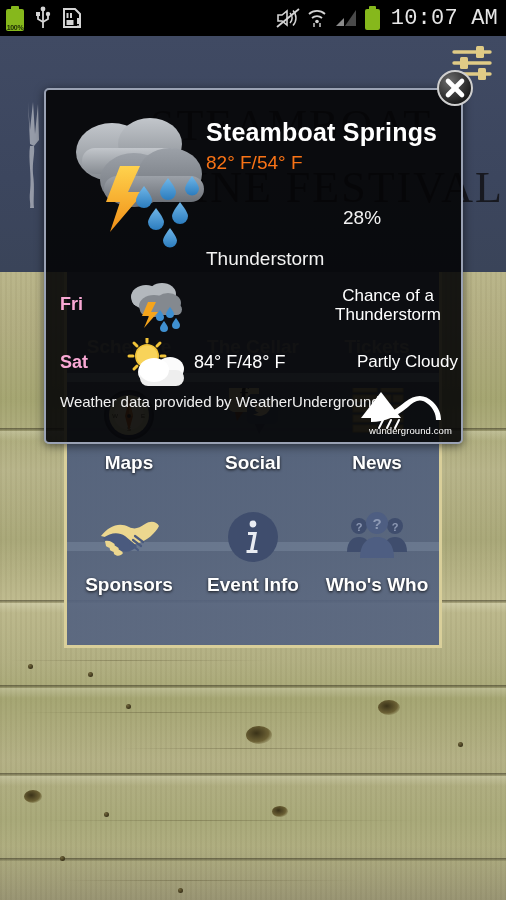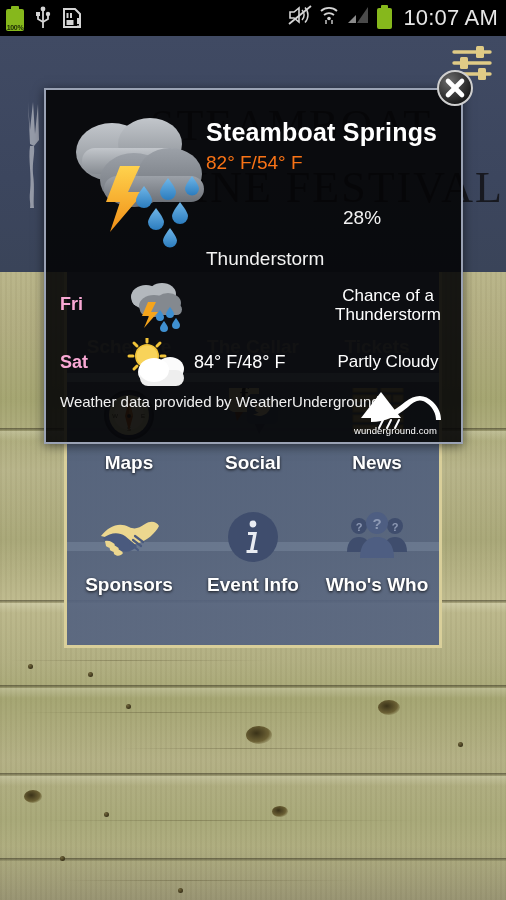--- a/index.html
+++ b/index.html
@@ -44,21 +44,21 @@
     background: linear-gradient(90deg, rgba(60,52,25,0) 0%, rgba(60,52,25,0.28) 40%, rgba(60,52,25,0) 100%);
   }
 
   
   .statusbar {
     position: absolute; top: 0; left: 0; width: 506px; height: 36px;
     background: #000; color: #d8d8d8; z-index: 60;
     display: flex; align-items: center; padding: 0 8px 0 6px;
   }
   .sb-left { display: flex; align-items: center; gap: 10px; }
-  .sb-right { margin-left: auto; display: flex; align-items: flex-start; gap: 7px; }
+  .sb-right { margin-left: auto; display: flex; align-items: center; gap: 7px; font-family: Liberation Mono, monospace; }
   .sb-time { font-size: 22px; color: #e6e6e6; letter-spacing: .2px; margin-left: 4px; }
   .batt-l { position: relative; width: 18px; height: 25px; }
   .batt-l .body { position: absolute; left: 0; top: 3px; width: 18px; height: 22px;
     background: #86b81c; border-radius: 2px; }
   .batt-l .cap { position: absolute; left: 5px; top: 0; width: 8px; height: 4px;
     background: #86b81c; border-radius: 1px 1px 0 0; }
   .batt-l .pct { position: absolute; left: 0; bottom: 0px; width: 18px;
     font-size: 7px; color: #1c2a05; text-align: center; font-weight: bold; letter-spacing: -0.3px;}
   .usb-ic { width: 18px; height: 24px; position: relative; }
   .sd-ic { width: 20px; height: 22px; position: relative; }
@@ -113,21 +113,21 @@
   .menu-lbl {
     margin-top: 4px; color: #fff; font-size: 19px; font-weight: bold;
     text-shadow: 0 1px 3px rgba(0,0,0,.85);
   }
   .menu-lbl.dim { color: #8d8f8c; text-shadow: none; }
 
   
   .dialog {
     position: absolute; left: 44px; top: 88px; width: 419px; height: 356px; z-index: 30;
     background: rgba(4,4,6,0.90);
-    border: 2px solid #9aa2b4; border-radius: 0;
+    border: 2px solid #9aa2b4; border-radius: 5px;
     box-shadow: 0 2px 10px rgba(0,0,0,.55);
   }
   .dlg-top { position: relative; height: 188px; }
   .wx-icon-big { position: absolute; left: 18px; top: 14px; width: 160px; height: 155px; }
   .dlg-city {
     position: absolute; left: 160px; top: 28px;
     color: #fff; font-size: 25px; font-weight: bold; letter-spacing: .2px;
   }
   .dlg-temp {
     position: absolute; left: 160px; top: 62px;
@@ -141,30 +141,30 @@
   .fc-day {
     position: absolute; left: 14px; top: 16px;
     color: #f9a8d4; font-size: 18px; font-weight: bold;
   }
   .fc-ic { position: absolute; left: 80px; top: 2px; width: 62px; height: 54px; }
   .fc-temp { position: absolute; left: 148px; top: 16px; color: #fff; font-size: 18px; }
   .fc-desc {
     position: absolute; left: 272px; top: 8px; width: 140px;
     color: #fff; font-size: 17px; text-align: center; line-height: 1.12;
   }
-  .fc-desc.one { top: 16px; }
+  .fc-desc.one { top: 16px; text-align: right; }
 
   .attrib {
     position: absolute; left: 14px; bottom: 32px;
     color: #f0f0f0; font-size: 15px;
   }
   .wu-logo { position: absolute; right: 8px; bottom: 6px; width: 100px; height: 52px; }
   .wu-word {
     position: absolute; right: 9px; bottom: 6px; width: 98px;
-    color: #fff; font-size: 9.5px; text-align: left; letter-spacing: .1px;
+    color: #fff; font-size: 9.5px; text-align: right; letter-spacing: .1px;
   }
 
   .close-btn {
     position: absolute; left: 437px; top: 70px; width: 36px; height: 36px; z-index: 50;
   }
 </style>
 </head>
 <body>
 
 <div id="screen">

